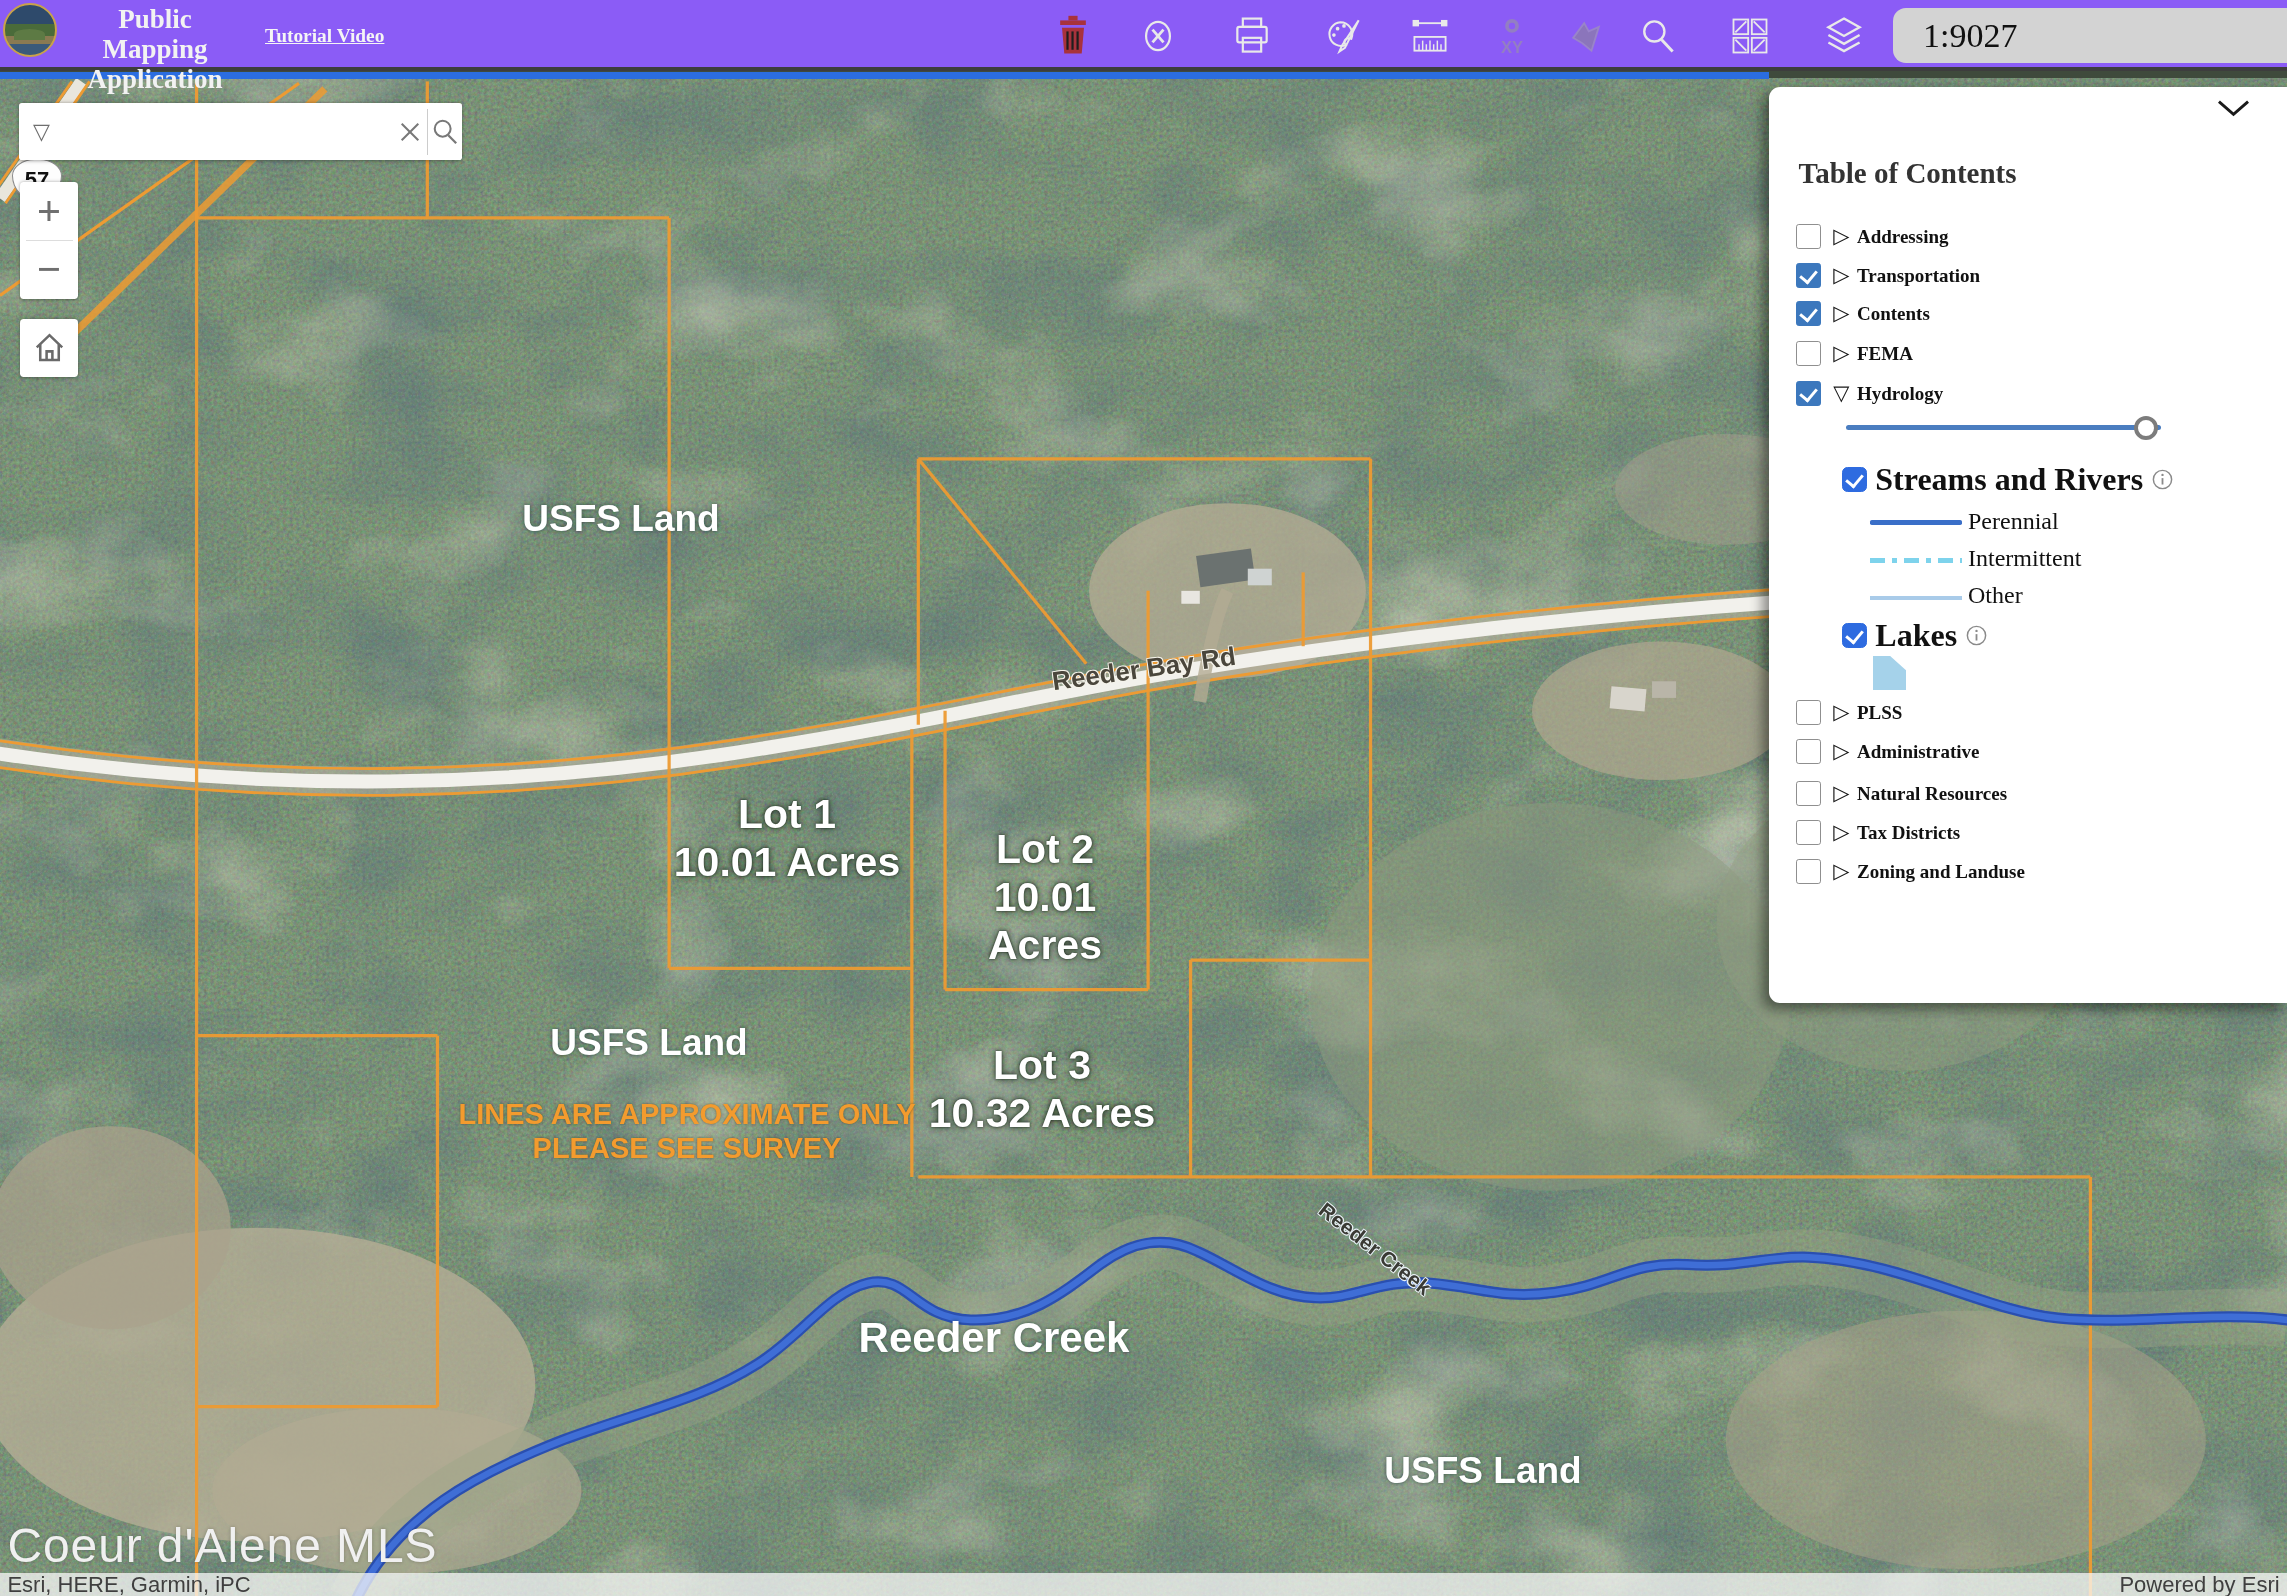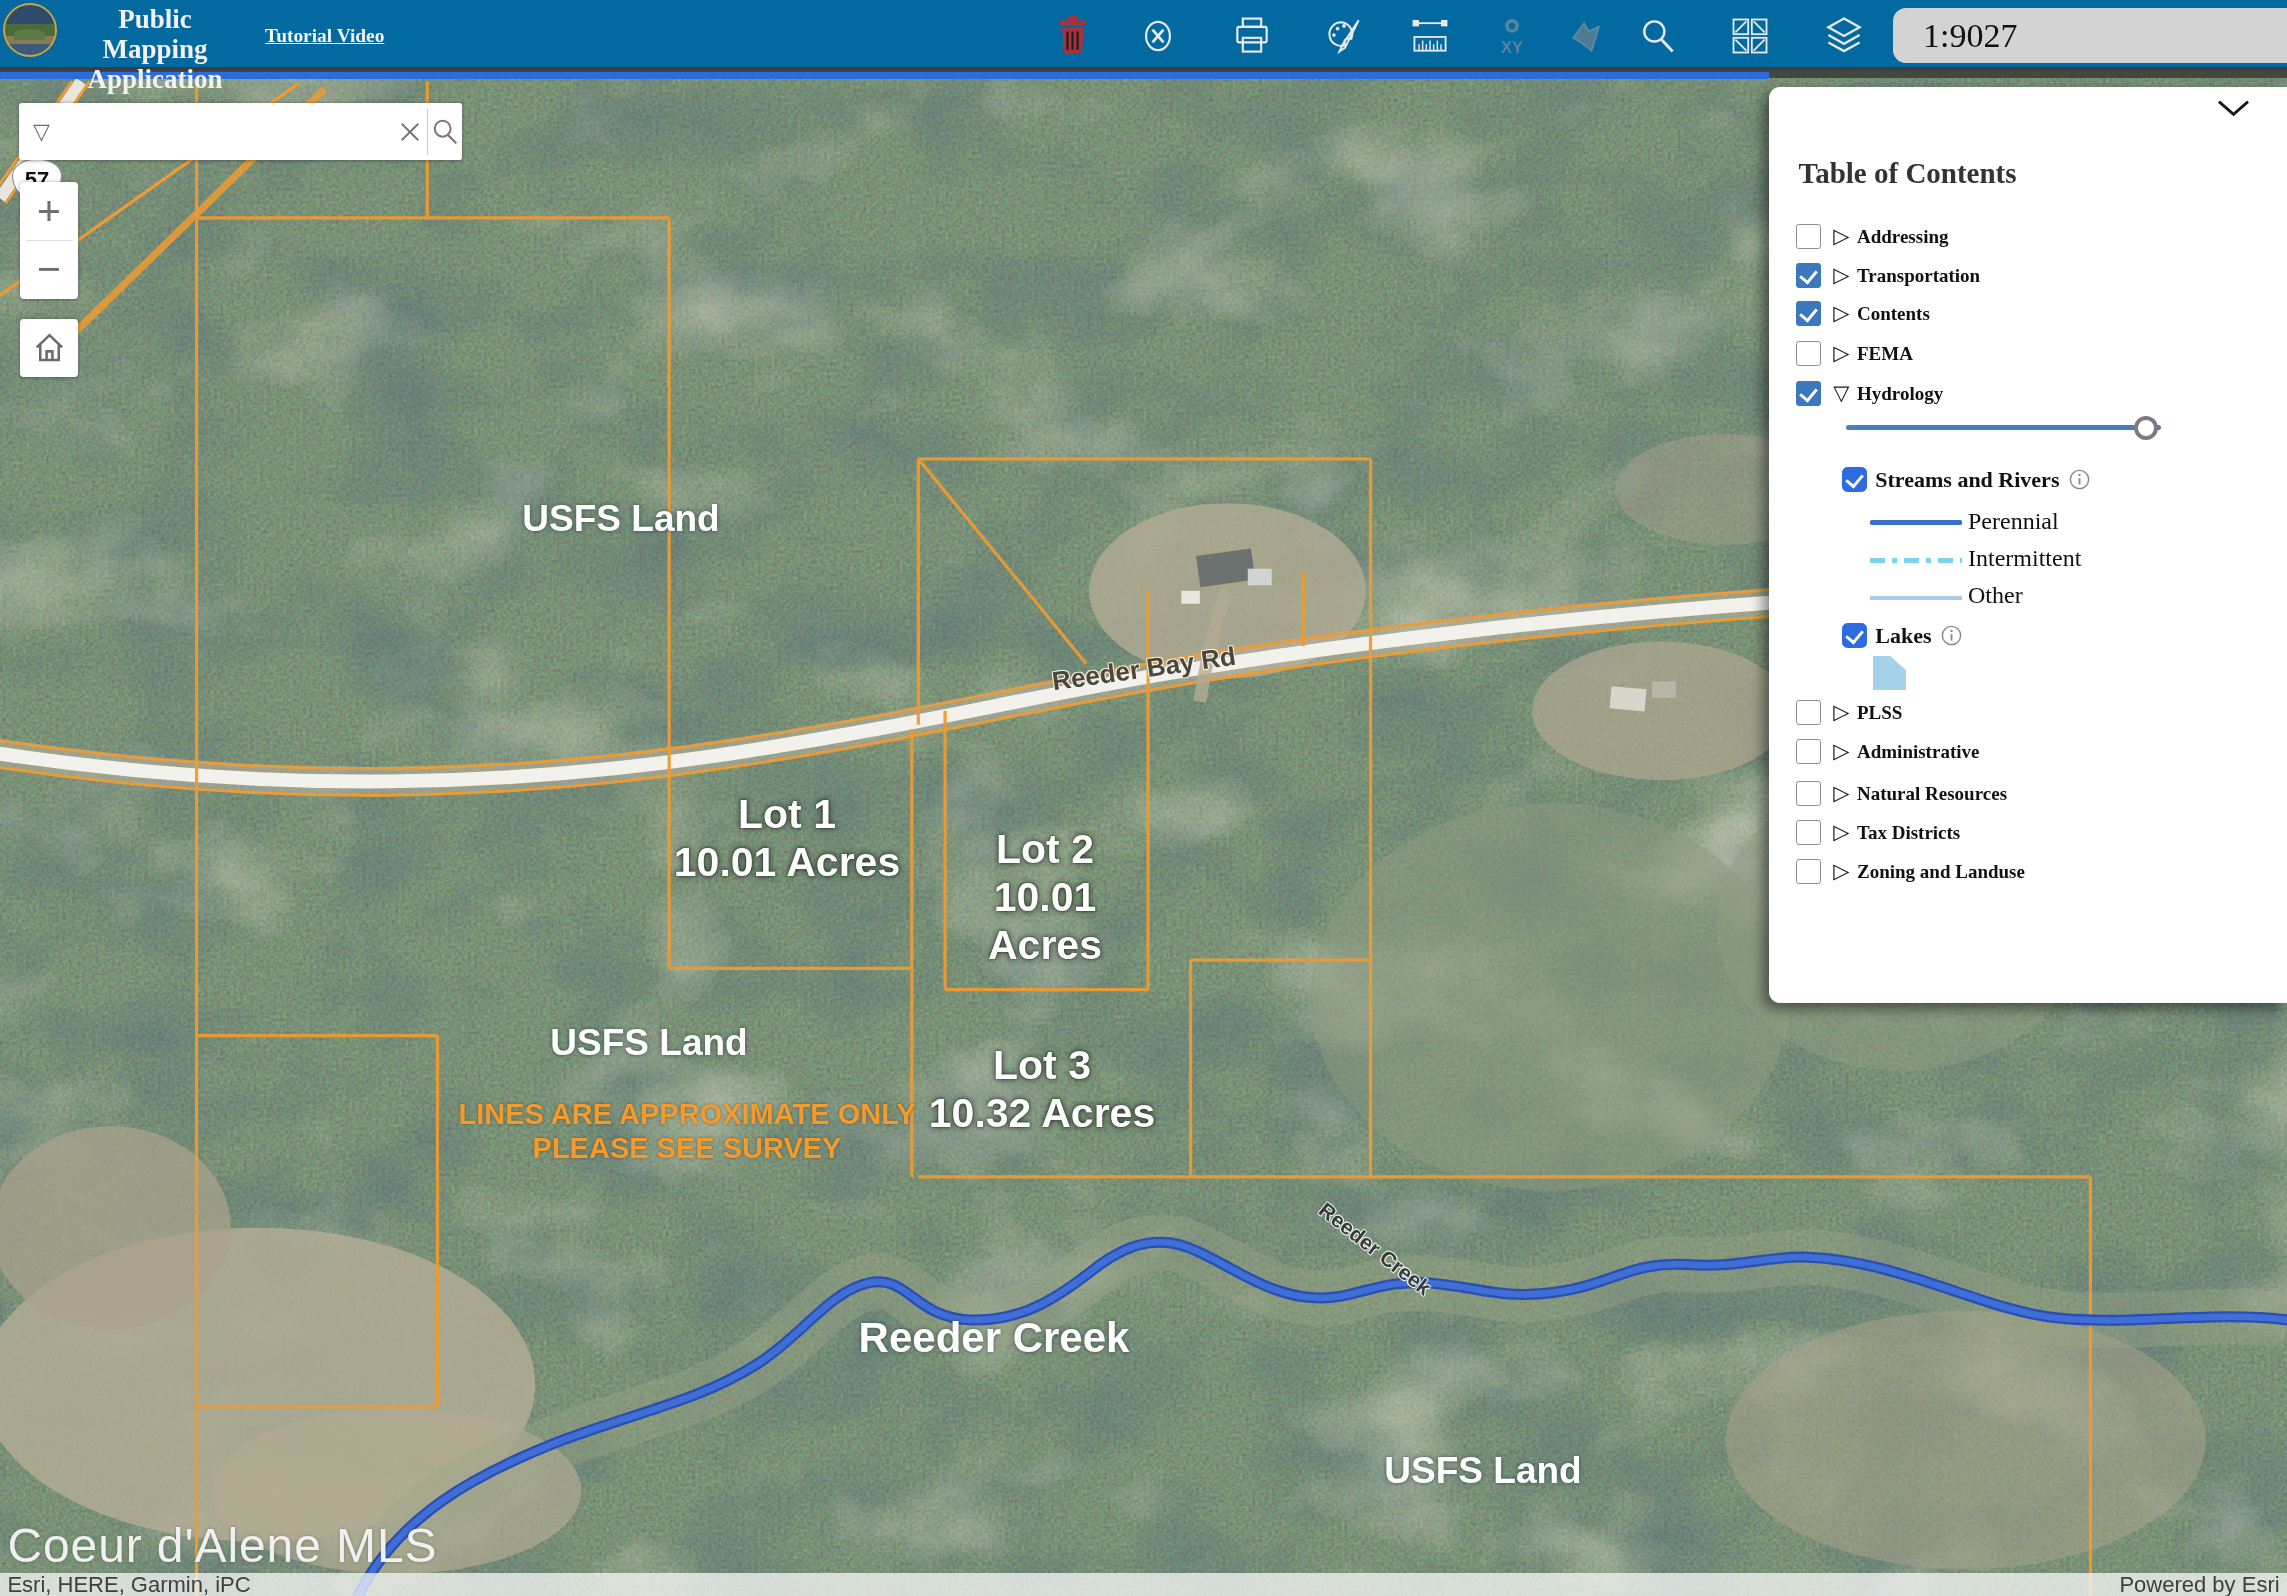--- a/index.html
+++ b/index.html
@@ -1,18 +1,18 @@
 <!DOCTYPE html>
 <html style="font-size:14.8px"><head>
 <meta charset="utf-8">
 <style>
   html,body{margin:0;padding:0;background:#000;}
   .stage{position:relative;width:2287px;height:1597px;overflow:hidden;font-family:"Liberation Sans",sans-serif;background:#3f4a3c;}
   
-  .header{position:absolute;left:0;top:0;width:2287px;height:67px;background:#0369a1;border-bottom:4.6px solid #3d3d3d;z-index:40;}
+  .header{position:absolute;left:0;top:0;width:2287px;height:67px;background:#8b5cf6;border-bottom:4.6px solid #3d3d3d;z-index:40;}
   .logo{position:absolute;left:2.8px;top:2.8px;width:50px;height:50px;border-radius:50%;border:2.8px solid #c9a24a;overflow:hidden;background:linear-gradient(to bottom,#2e4a6b 0 38%,#4a6b3a 38% 62%,#8a7a52 62% 78%,#3a5a7a 78% 100%);}
   .logo:after{content:"";position:absolute;left:9.2px;top:24px;width:31px;height:11px;background:#5d7a44;border-radius:50% 50% 0 0;}
   .app-title{position:absolute;left:72px;top:3.7px;width:166px;text-align:center;color:#f2f2f2;font-family:"Liberation Serif",serif;font-weight:bold;font-size:27px;line-height:30px;}
   .tutorial{position:absolute;left:265px;top:25px;color:#f5f5f5;font-family:"Liberation Serif",serif;font-weight:bold;font-size:19.4px;text-decoration:underline;cursor:pointer;}
   .hicon{position:absolute;top:12px;width:46px;height:48px;display:flex;align-items:center;justify-content:center;cursor:pointer;}
   .hicon.dim{opacity:.55;}
   .scale-box{position:absolute;left:1893px;top:8.3px;width:406px;height:55px;background:#d3d3d3;border-radius:13px;color:#101010;font-family:"Liberation Serif",serif;font-size:34px;line-height:55px;padding-left:30px;box-sizing:border-box;z-index:41;}
   
   .bluebar{position:absolute;left:0;top:72px;width:1769px;height:6.5px;background:#2b6de0;z-index:5;}
   .map-wrap{position:absolute;left:0;top:0;width:2287px;height:1597px;}
@@ -42,21 +42,21 @@
   .toc-collapse{position:absolute;right:33px;top:7.4px;width:41px;height:28px;display:flex;align-items:center;justify-content:center;cursor:pointer;}
   .toc-title{position:absolute;left:29.5px;top:70px;font-size:29px;font-weight:bold;color:#333;}
   .trow{position:absolute;display:flex;align-items:center;height:29.5px;}
   .cb{width:25px;height:25px;box-sizing:border-box;border:1.8px solid #8f8f8f;background:#fff;border-radius:2.8px;margin-right:8.3px;flex:none;position:relative;cursor:pointer;}
   .cb.checked{background:#3c78bd;border-color:#3c78bd;}
   .cb.sub{border-radius:5.5px;}
   .cb.sub.checked{background:#2e6be0;border-color:#2e6be0;}
   .cb.checked:after{content:"";position:absolute;left:5.5px;top:2.8px;width:8.3px;height:13px;border:solid #fff;border-width:0 3.2px 3.2px 0;transform:rotate(40deg);}
   .tri{width:24px;font-size:21px;color:#111;margin-right:3.7px;flex:none;cursor:pointer;text-align:center;}
   .lyr-label{font-size:19px;font-weight:bold;white-space:nowrap;}
-  .sub-label{font-size:22px;font-weight:bold;white-space:nowrap;}
+  .sub-label{font-size:32px;font-weight:bold;white-space:nowrap;}
   .leg-label{font-size:24px;white-space:nowrap;}
   .info{margin-left:9.2px;flex:none;display:flex;align-items:center;}
   .slider-track{position:absolute;left:77px;top:338px;width:315px;height:4.6px;background:#4a7dc0;border-radius:2.8px;cursor:pointer;}
   .slider-handle{position:absolute;left:365px;top:329px;width:24px;height:24px;box-sizing:border-box;background:#fff;border:4.6px solid #7c7c7c;border-radius:50%;cursor:grab;}
   .leg-line{position:absolute;left:101px;width:92px;}
   .leg-perennial{top:433px;height:4.6px;background:#3a6fc8;border-radius:1.8px;}
   .leg-intermittent{top:471px;height:4.6px;background:repeating-linear-gradient(90deg,#7ed3ec 0 14.8px,transparent 14.8px 22px,#7ed3ec 22px 27px,transparent 27px 34px);}
   .leg-other{top:509px;height:3.7px;background:#a9cbe9;}
   .leg-text{position:absolute;left:199px;}
   .lake-swatch{position:absolute;left:104px;top:569px;width:33px;height:34px;background:#a5d2ea;clip-path:polygon(0 0,52% 0,100% 42%,100% 100%,0 100%);}

